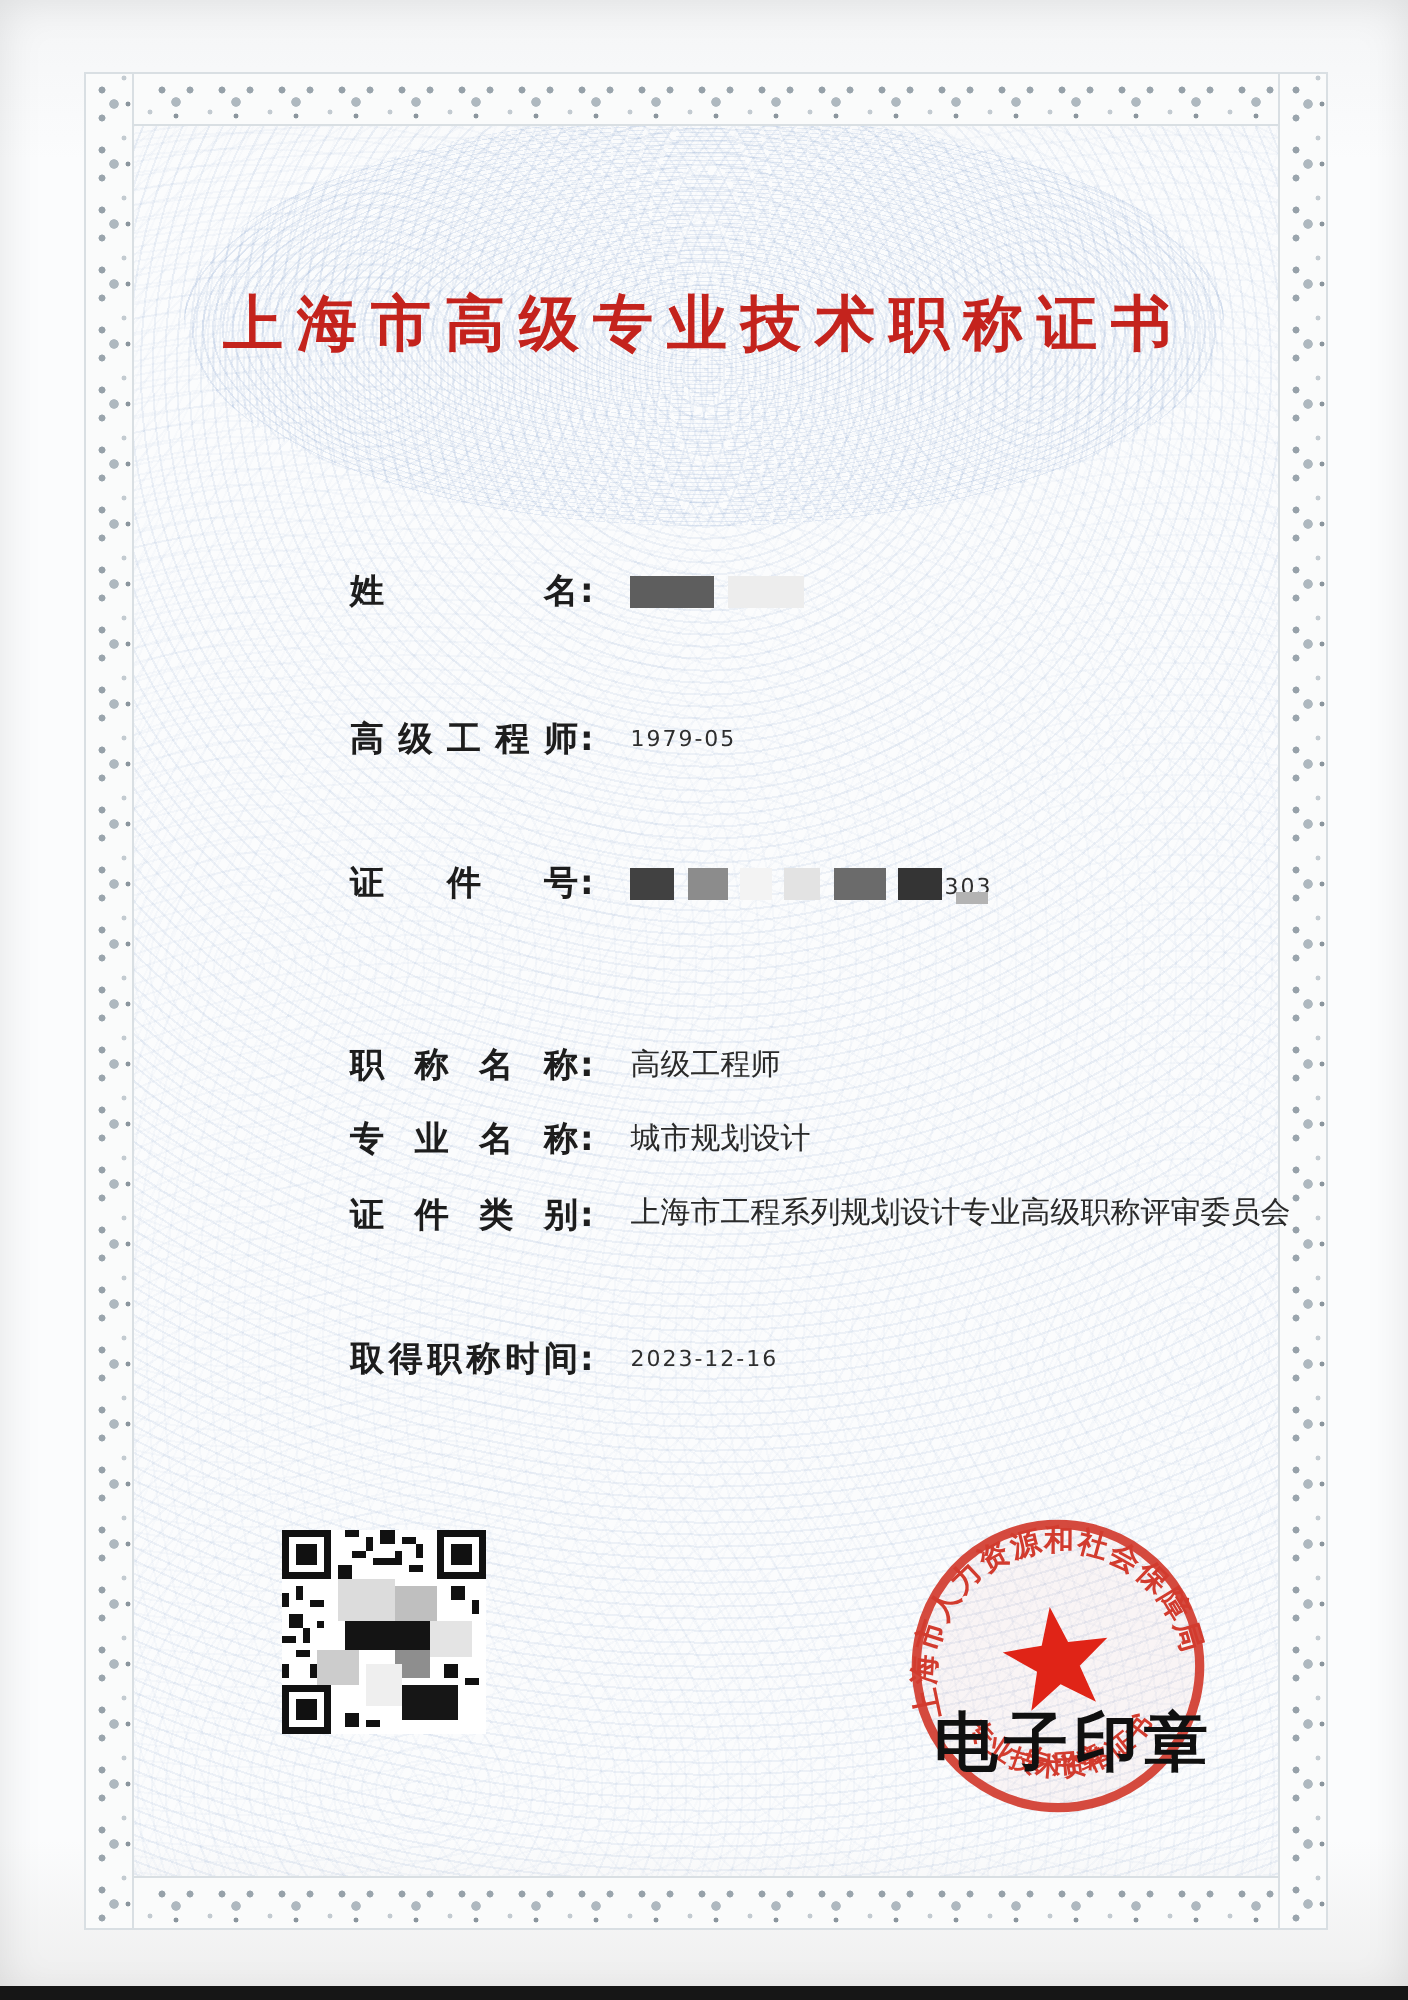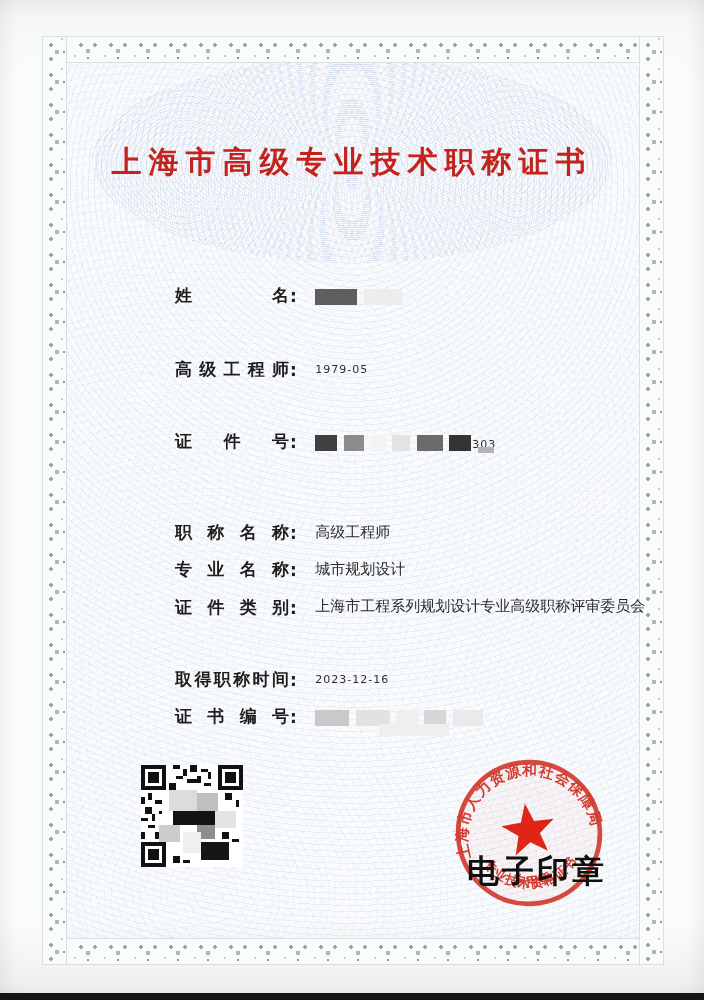--- a/index.html
+++ b/index.html
@@ -135,31 +135,20 @@
   <div class="row" style="top:596px">
     <span class="lbl">证件类别</span><span class="colon">:</span>
     <span class="val val-kai val-wrap">上海市工程系列规划设计专业高级职称评审委员会</span>
   </div>
 
   <div class="row" style="top:668px">
     <span class="lbl">取得职称时间</span><span class="colon">:</span>
     <span class="val val-num">2023-12-16</span>
   </div>
 
-  <div class="row" style="top:705px">
-    <span class="lbl">证书编号</span><span class="colon">:</span>
-    <span class="val">
-      <span class="blk" style="width:34px;background:#c9c9c9"></span>
-      <span class="blk" style="width:34px;background:#e2e2e2"></span>
-      <span class="blk" style="width:22px;background:#efefef"></span>
-      <span class="blk" style="width:22px;background:#d6d6d6"></span>
-      <span class="blk" style="width:30px;background:#eaeaea"></span>
-      <span class="blk" style="width:70px;height:12px;background:#efefef;position:relative;top:12px;left:-110px"></span>
-    </span>
-  </div>
 
   <svg class="qr" width="102" height="102" viewBox="0 0 29 29" shape-rendering="crispEdges">
     <rect width="29" height="29" fill="#ffffff"></rect>
     <g fill="#111111">
       <rect x="0" y="0" width="7" height="7"></rect>
         <rect x="1" y="1" width="5" height="5" fill="#fff"></rect>
         <rect x="2" y="2" width="3" height="3"></rect>
       <rect x="22" y="0" width="7" height="7"></rect>
         <rect x="23" y="1" width="5" height="5" fill="#fff"></rect>
         <rect x="24" y="2" width="3" height="3"></rect>

